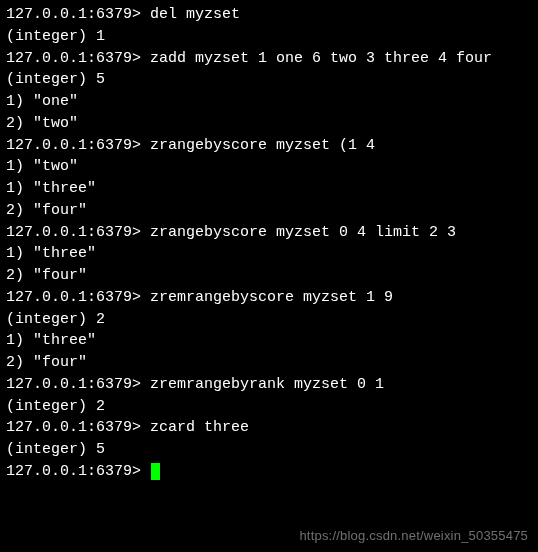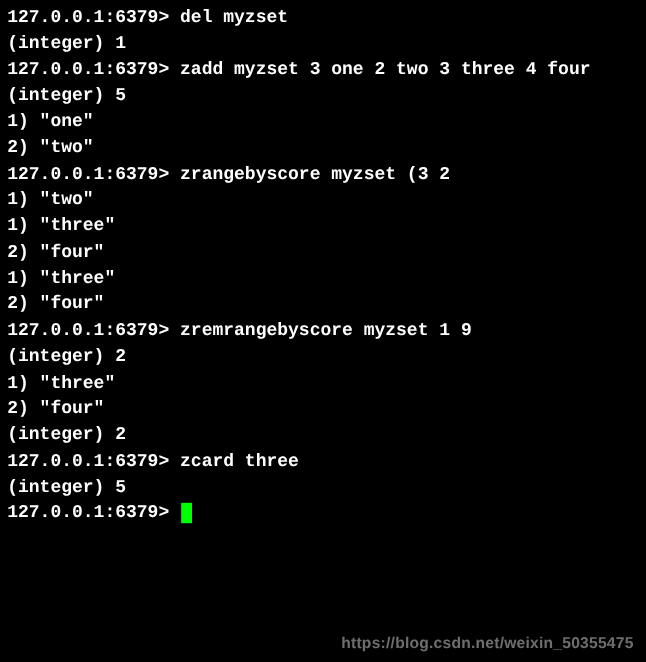--- a/index.html
+++ b/index.html
@@ -1,19 +1,18 @@
 <!DOCTYPE html>
 <html><head>
   <meta charset="utf-8">
   <style>
     * {
       margin: 0;
       padding: 0;
       box-sizing: border-box;
-      font-weight: bold;
     }
     body {
       background-color: #000000;
       color: #ffffff;
       font-family: "Courier New", Consolas, monospace;
       font-size: 15px;
       line-height: 1.45;
       padding: 4px 6px;
       width: 538px;
       height: 552px;
@@ -48,33 +47,35 @@
     .terminal {
       font-family: "Courier New", Consolas, monospace;
     }
   </style>
 </head>
 <body>
 
 <div class="terminal" id="terminal">
     <div class="prompt-line"><span>127.0.0.1:6379&gt; </span><span>del myzset</span></div>
     <div class="line">(integer) 1</div>
-    <div class="prompt-line"><span>127.0.0.1:6379&gt; </span><span>zadd myzset 3 one 2 two 3 three 4 four</span></div>
+    <div class="prompt-line"><span>127.0.0.1:6379&gt; </span><span>zadd myzset 1 one 6 two 3 three 4 four</span></div>
     <div class="line">(integer) 5</div>
     <div class="line">1) "one"</div>
     <div class="line">2) "two"</div>
-    <div class="prompt-line"><span>127.0.0.1:6379&gt; </span><span>zrangebyscore myzset (3 2</span></div>
+    <div class="prompt-line"><span>127.0.0.1:6379&gt; </span><span>zrangebyscore myzset (1 4</span></div>
     <div class="line">1) "two"</div>
     <div class="line">1) "three"</div>
     <div class="line">2) "four"</div>
+    <div class="prompt-line"><span>127.0.0.1:6379&gt; </span><span>zrangebyscore myzset 0 4 limit 2 3</span></div>
     <div class="line">1) "three"</div>
     <div class="line">2) "four"</div>
     <div class="prompt-line"><span>127.0.0.1:6379&gt; </span><span>zremrangebyscore myzset 1 9</span></div>
     <div class="line">(integer) 2</div>
     <div class="line">1) "three"</div>
     <div class="line">2) "four"</div>
+    <div class="prompt-line"><span>127.0.0.1:6379&gt; </span><span>zremrangebyrank myzset 0 1</span></div>
     <div class="line">(integer) 2</div>
     <div class="prompt-line"><span>127.0.0.1:6379&gt; </span><span>zcard three</span></div>
     <div class="line">(integer) 5</div>
     <div class="prompt-line"><span>127.0.0.1:6379&gt; </span><span class="cursor"></span></div>
   </div>
 
 <div class="watermark">https://blog.csdn.net/weixin_50355475</div>
 
 </body></html>

